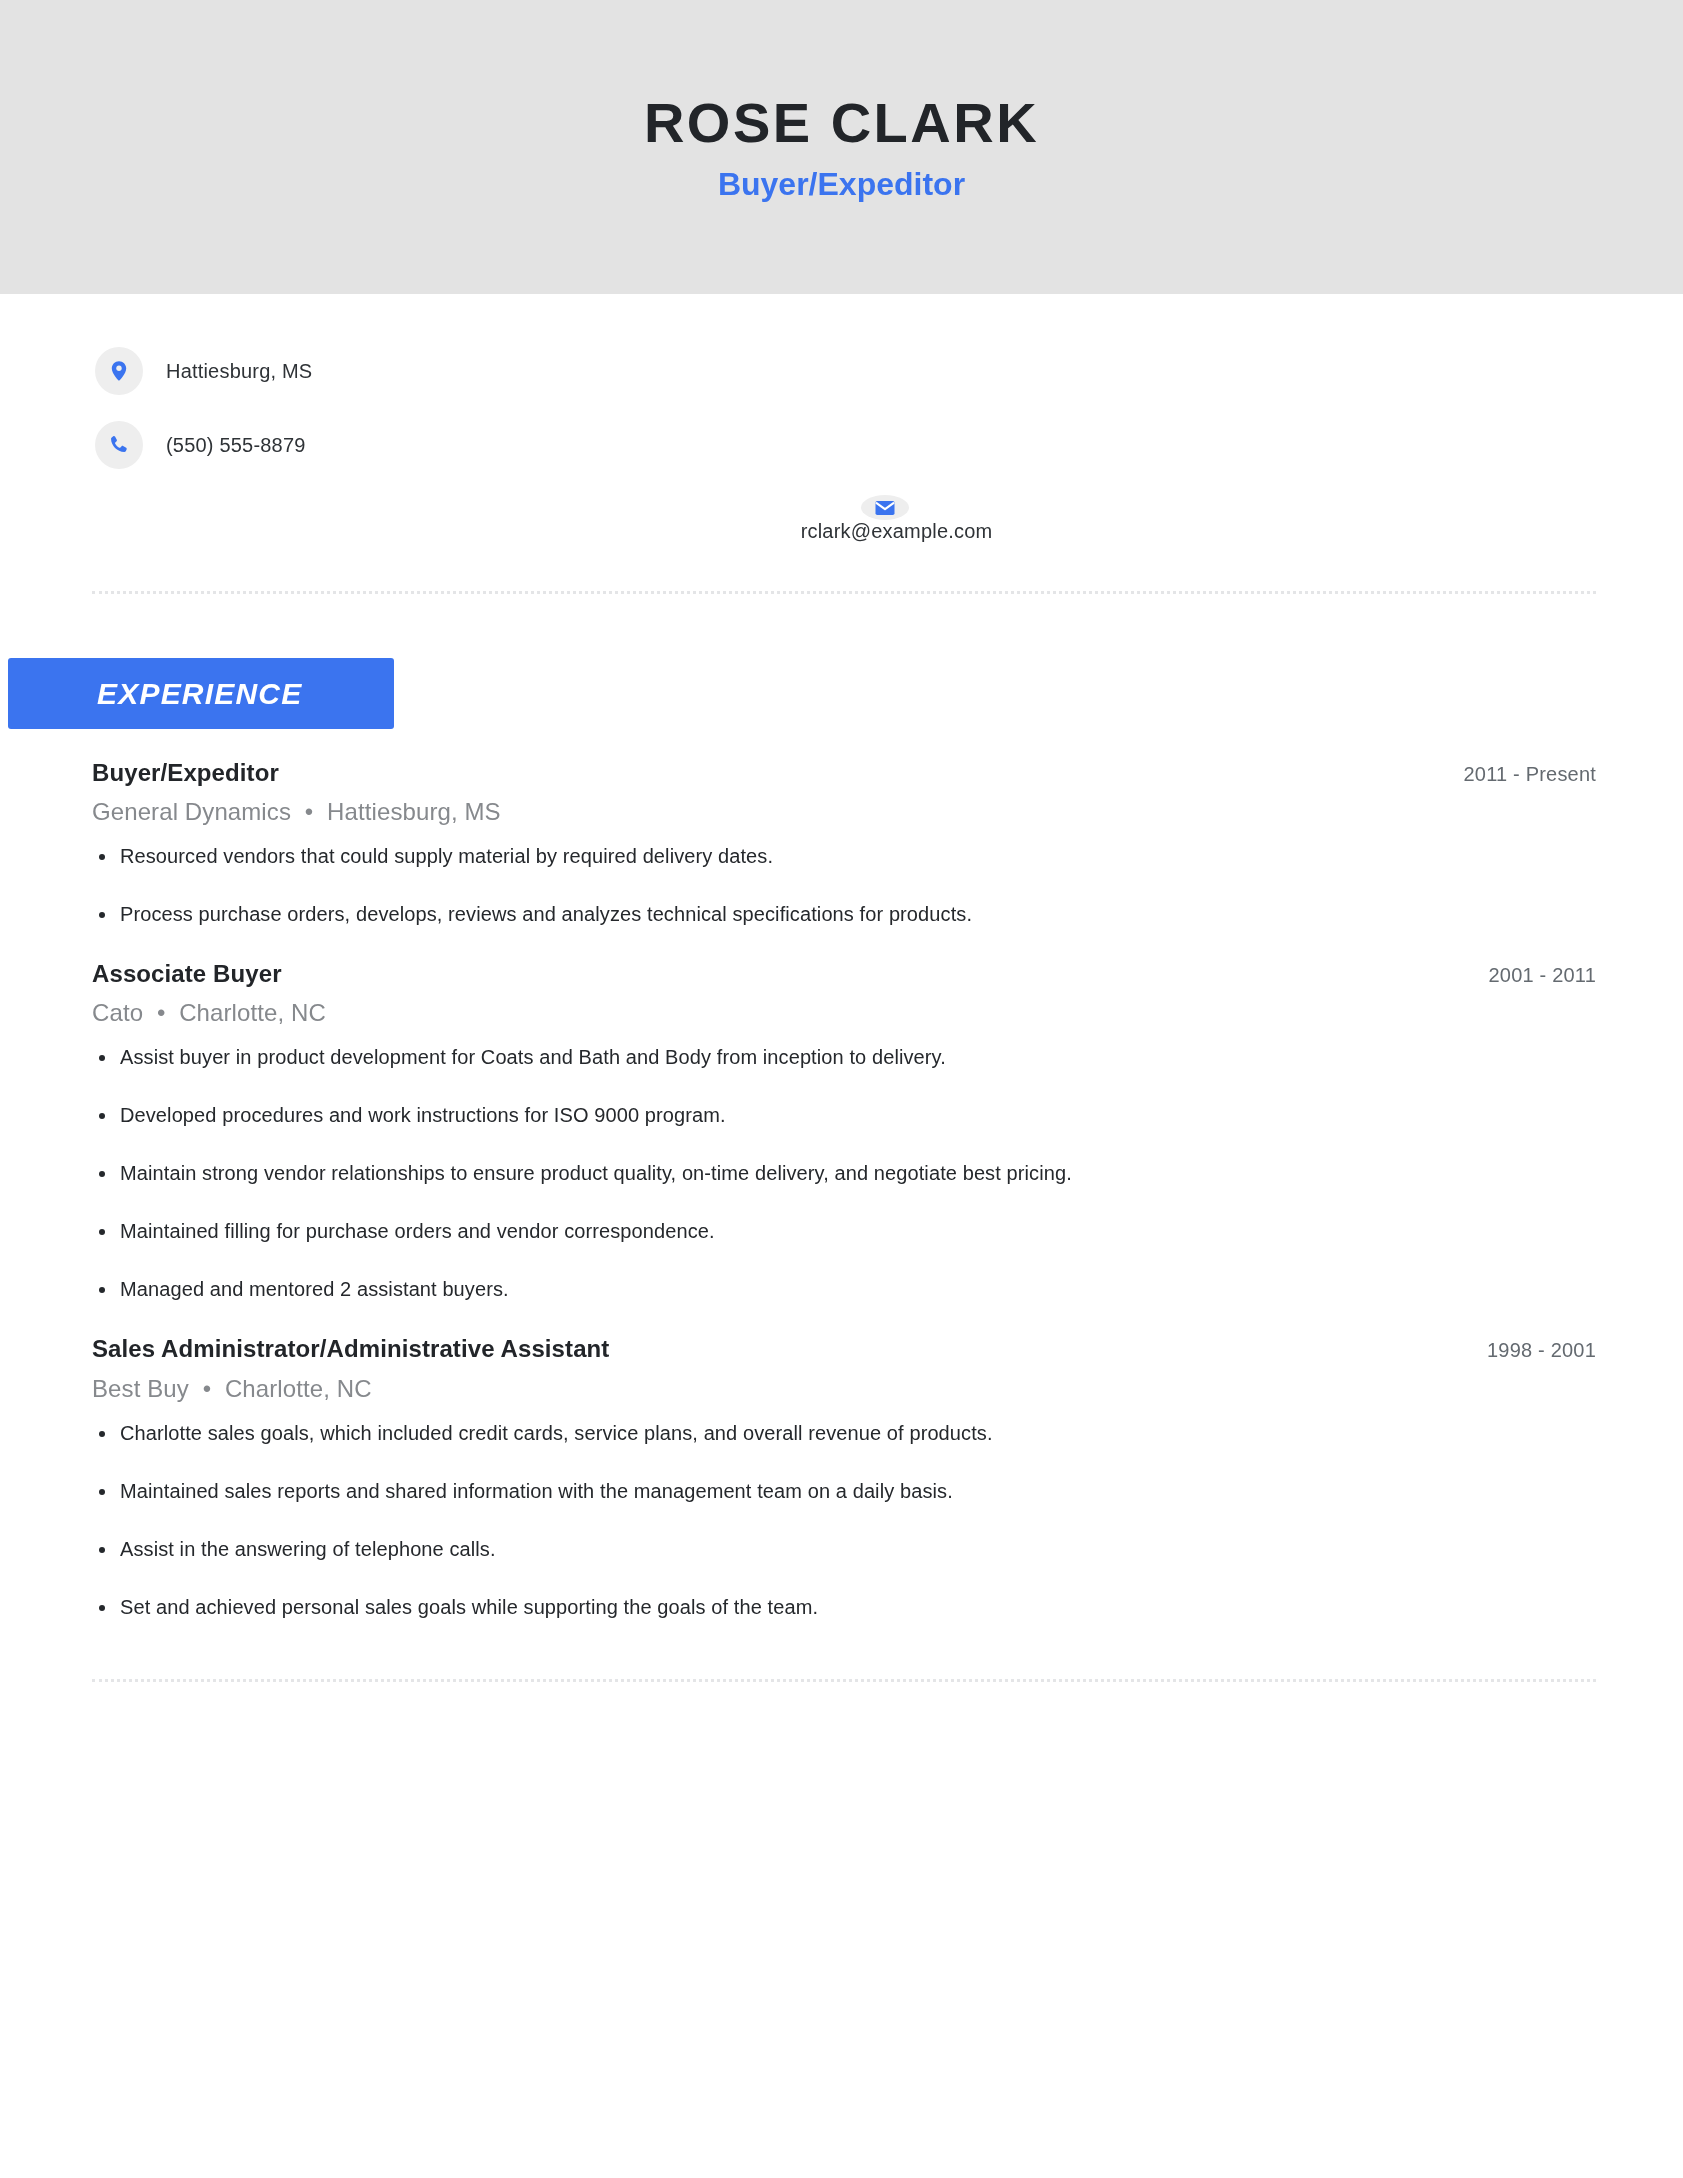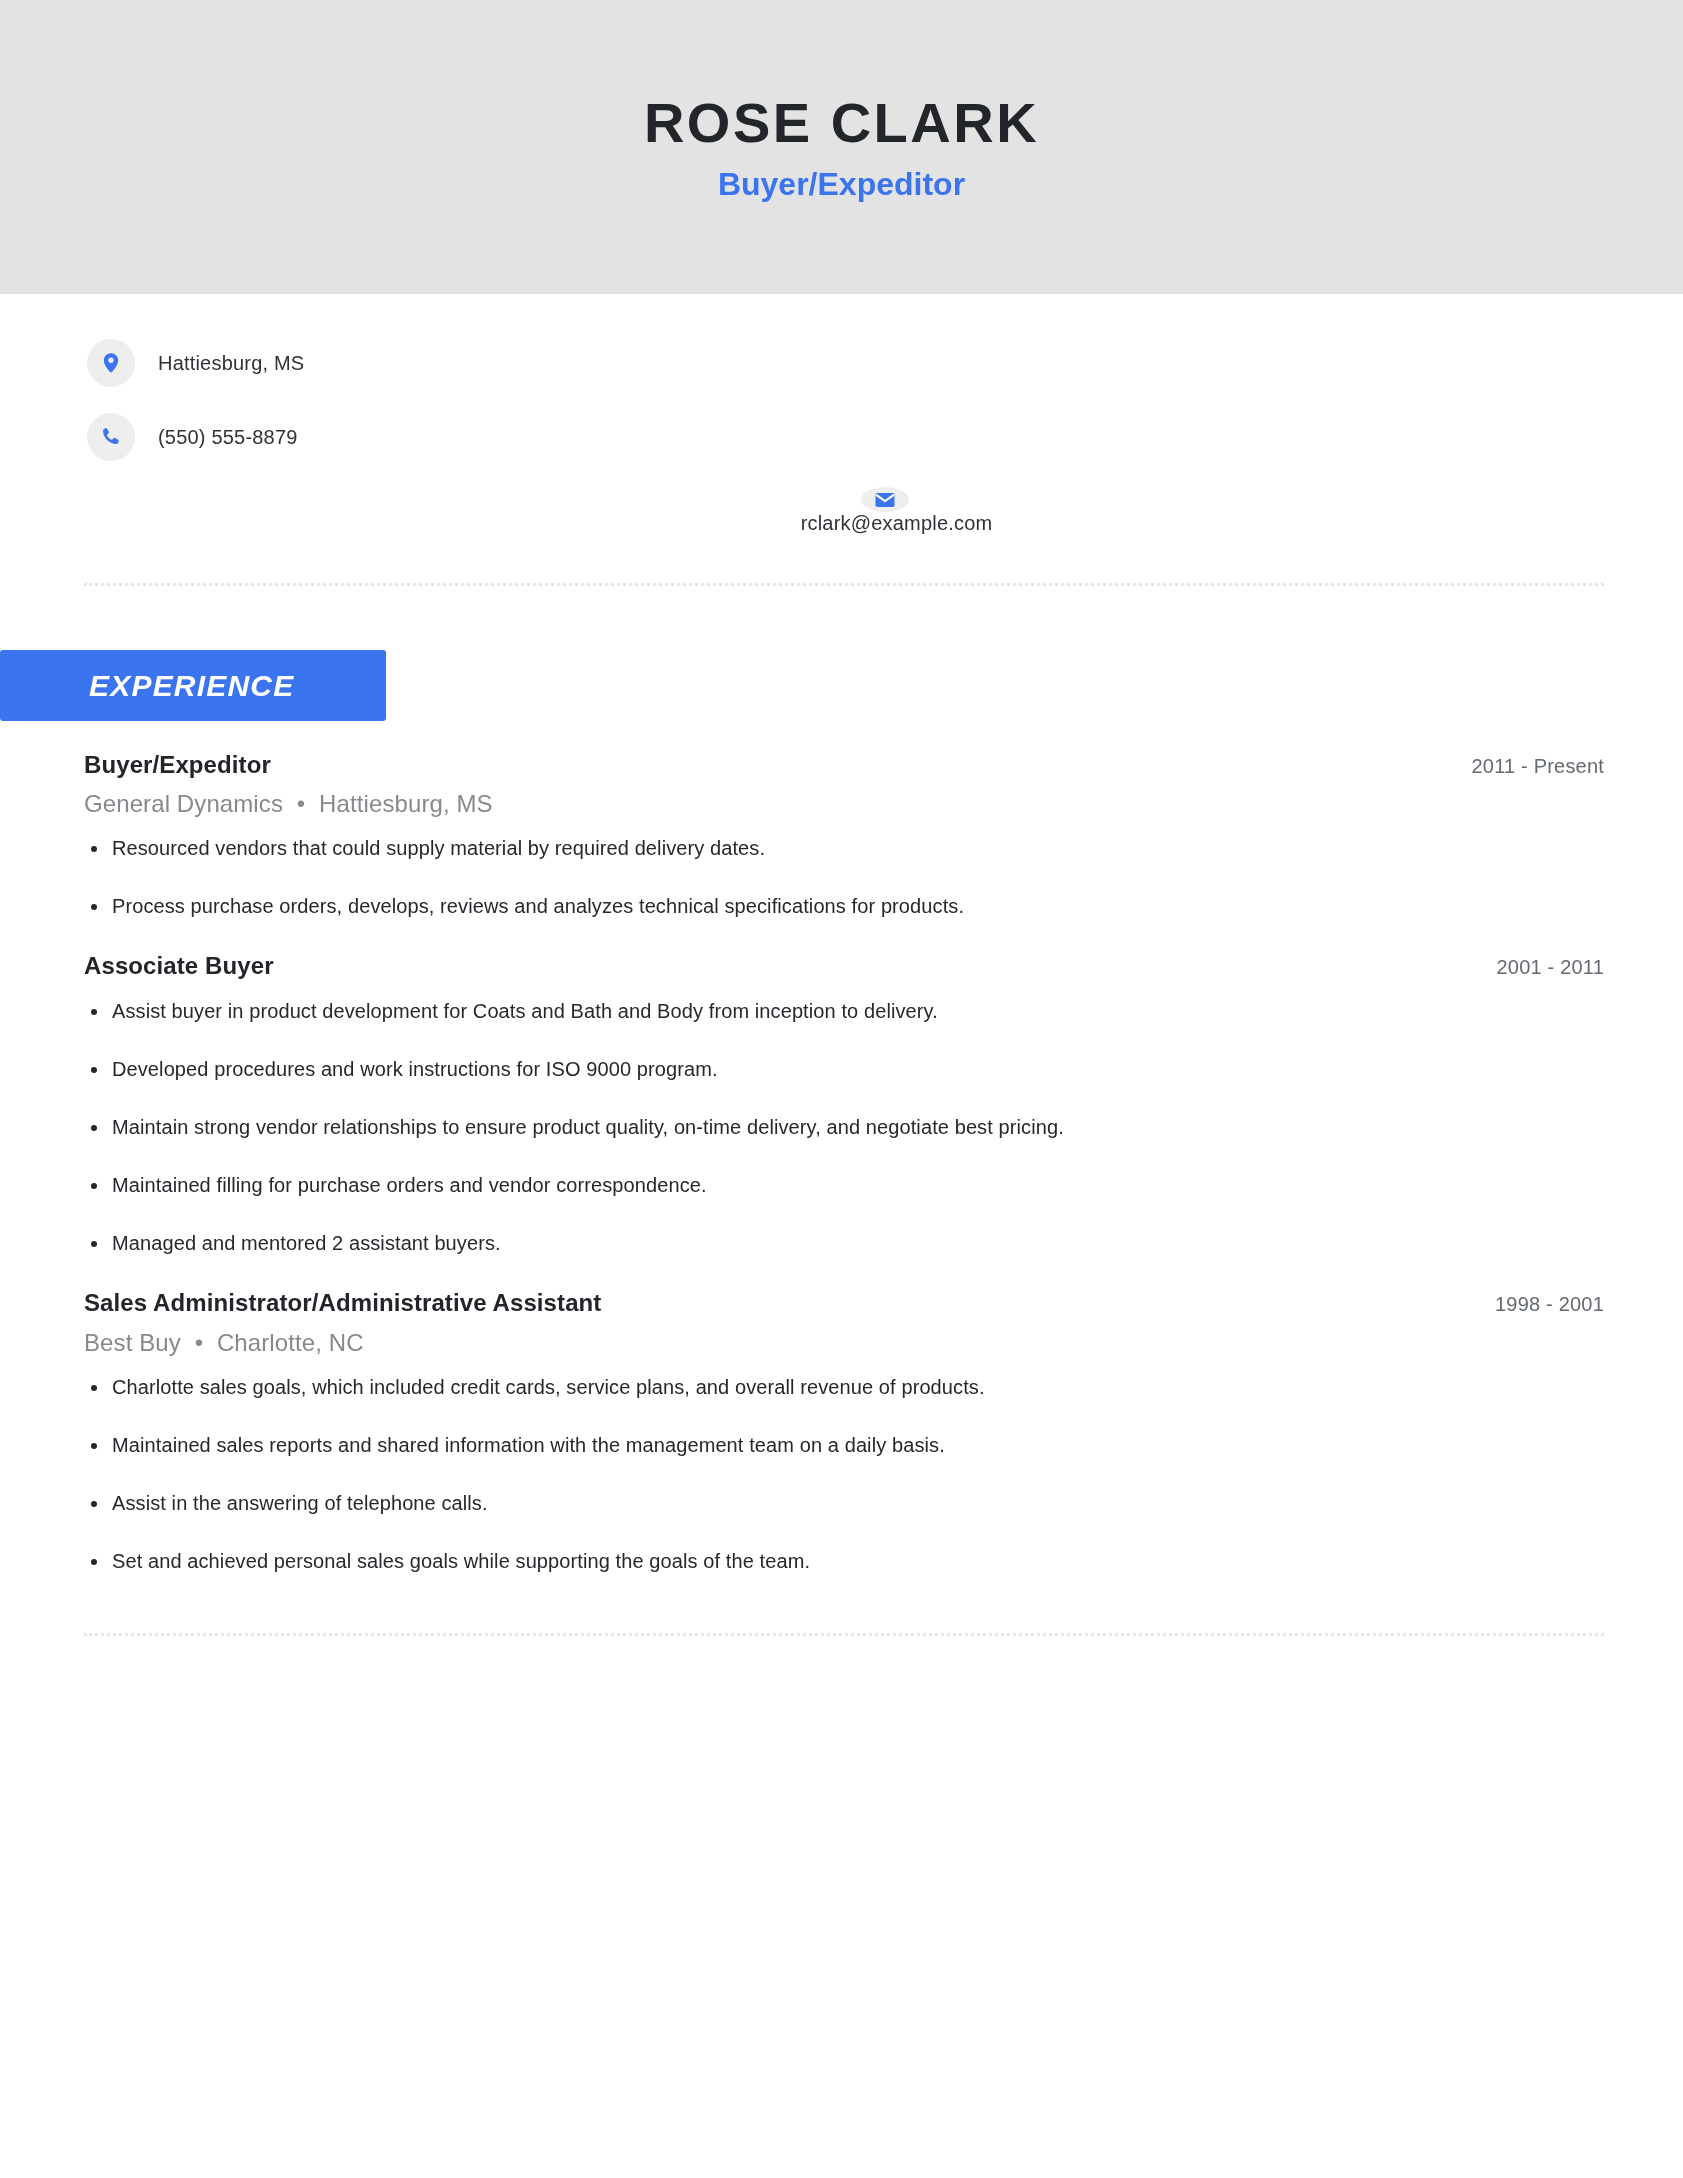--- a/index.html
+++ b/index.html
@@ -47,21 +47,21 @@
     font-size: 32px;
     font-weight: 700;
     color: #3b74ef;
     line-height: 1.1;
     margin: 0;
   }
 
   
   .body-wrap {
     position: relative;
-    padding: 0;
+    padding: 8px;
   }
 
   
   .contact-block {
     padding: 45px 0 0 87px;
   }
   .contact-row {
     display: flex;
     align-items: center;
     height: 48px;
@@ -245,20 +245,25 @@
           <li>Resourced vendors that could supply material by required delivery dates.</li>
           <li>Process purchase orders, develops, reviews and analyzes technical specifications for products.</li>
         </ul>
       </div>
 
       <div class="entry">
         <div class="entry-head">
           <div class="entry-title">Associate Buyer</div>
           <div class="entry-dates">2001 - 2011</div>
         </div>
+        <div class="entry-meta">
+          <span>Cato</span>
+          <span class="sep">•</span>
+          <span>Charlotte, NC</span>
+        </div>
         <ul class="bullets">
           <li>Assist buyer in product development for Coats and Bath and Body from inception to delivery.</li>
           <li>Developed procedures and work instructions for ISO 9000 program.</li>
           <li>Maintain strong vendor relationships to ensure product quality, on-time delivery, and negotiate best pricing.</li>
           <li>Maintained filling for purchase orders and vendor correspondence.</li>
           <li>Managed and mentored 2 assistant buyers.</li>
         </ul>
       </div>
 
       <div class="entry">

